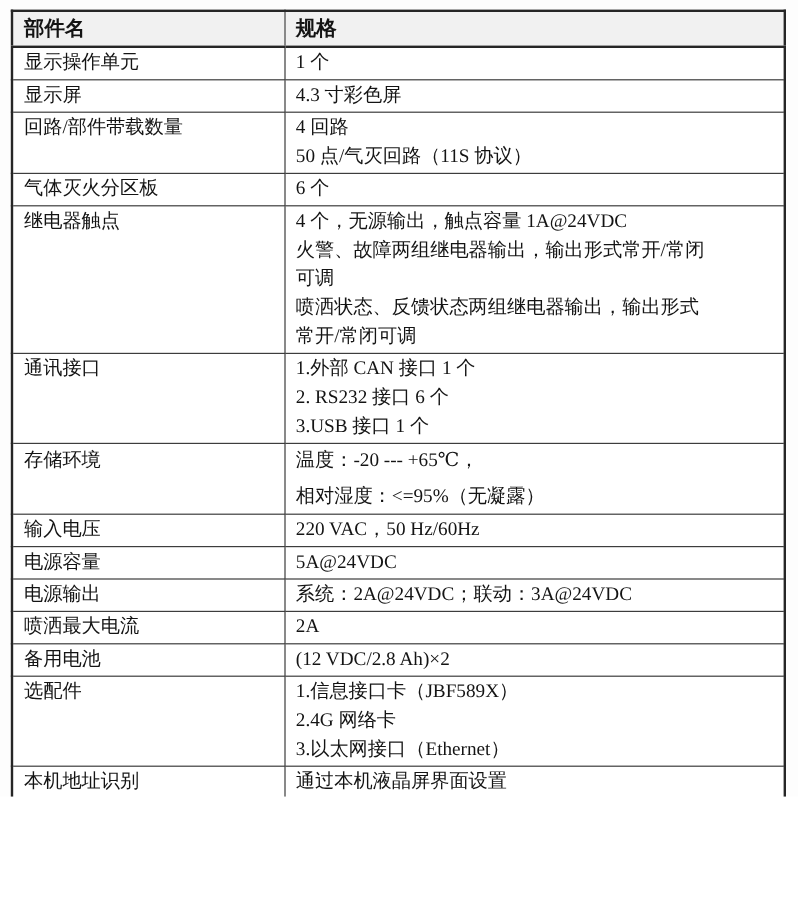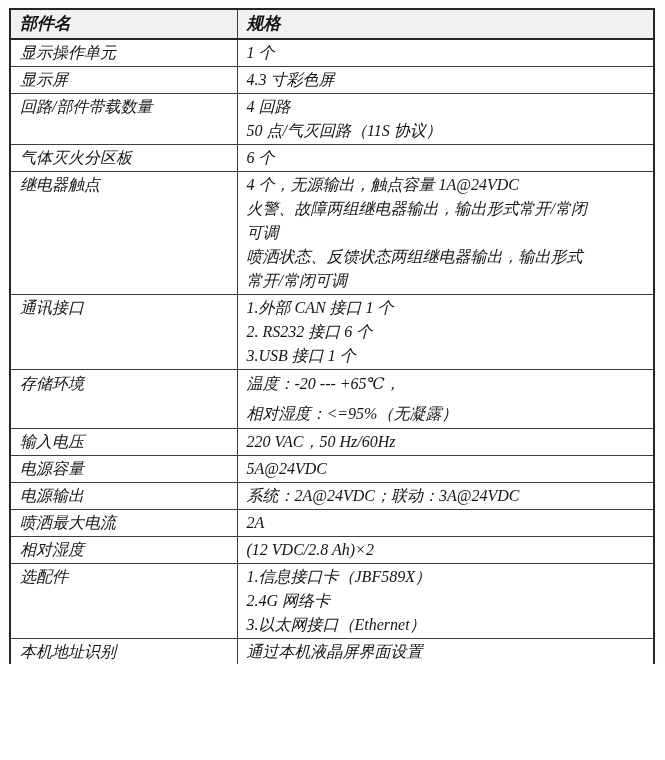--- a/index.html
+++ b/index.html
@@ -8,21 +8,20 @@
     background: #ffffff;
     font-family: "Liberation Serif", "DejaVu Serif", serif;
     color: #141414;
   }
   .page {
     position: relative;
     width: 665px;
     height: 664px;
     background: #fdfdfd;
     overflow: hidden;
-    font-style: italic;
   }
   table.spec-table {
     position: absolute;
     left: 9px;
     top: 8px;
     width: 644px;
     border-collapse: collapse;
     table-layout: fixed;
     border: 2px solid #262626;
     background: #ffffff;
@@ -134,21 +133,21 @@
             <div class="spec-line">系统：2A@24VDC；联动：3A@24VDC</div>
           </td>
         </tr>
         <tr>
           <td>喷洒最大电流</td>
           <td>
             <div class="spec-line">2A</div>
           </td>
         </tr>
         <tr>
-          <td>相对湿度</td>
+          <td>备用电池</td>
           <td>
             <div class="spec-line">(12 VDC/2.8 Ah)×2</div>
           </td>
         </tr>
         <tr>
           <td>选配件</td>
           <td>
             <div class="spec-line">1.信息接口卡（JBF589X）</div>
             <div class="spec-line">2.4G 网络卡</div>
             <div class="spec-line">3.以太网接口（Ethernet）</div>

